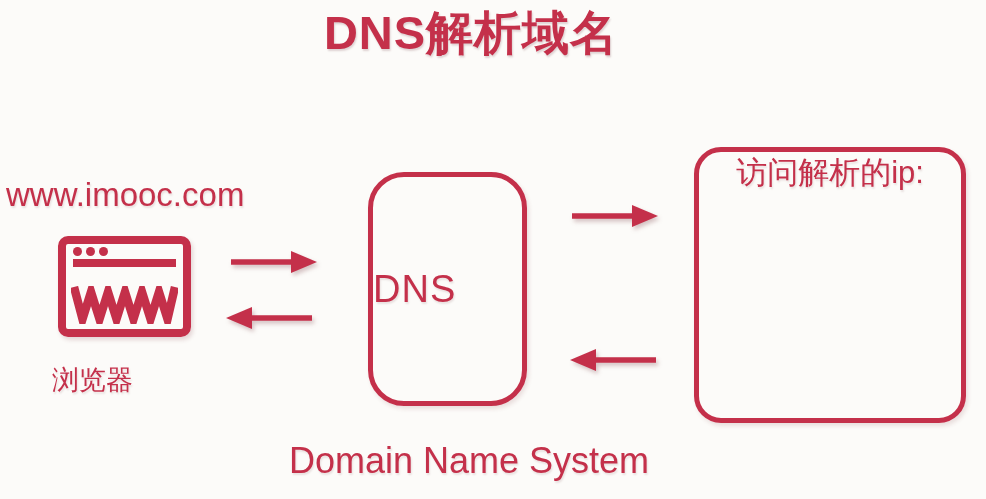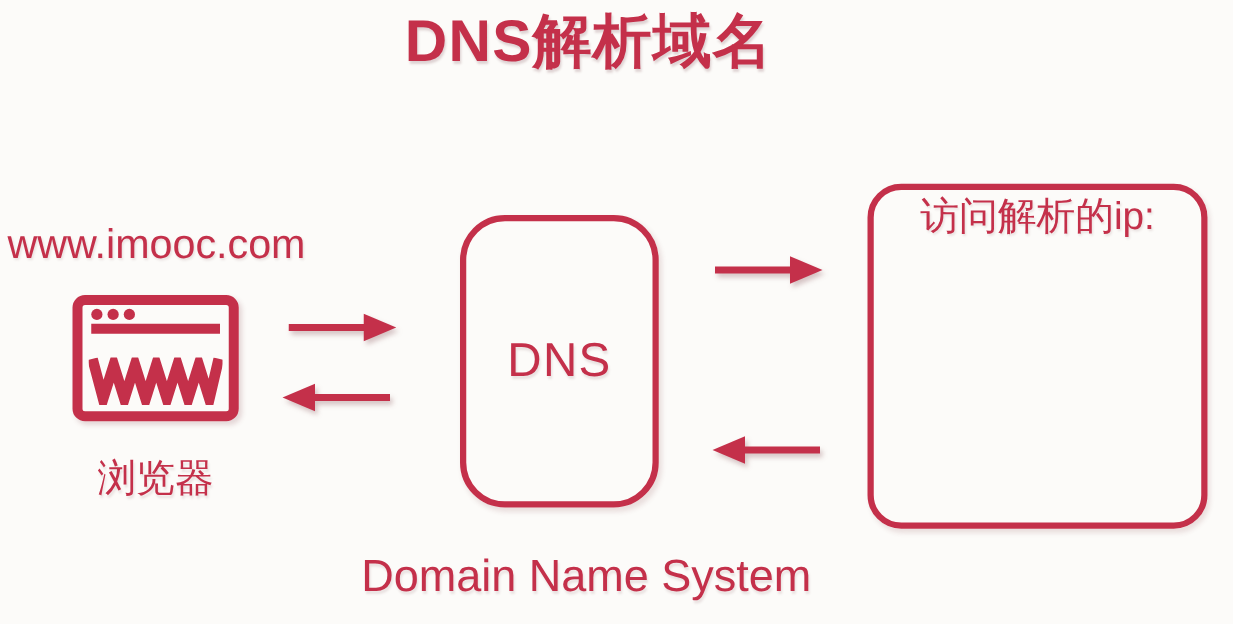--- a/index.html
+++ b/index.html
@@ -62,33 +62,33 @@
     background: currentColor;
   }
   .www-zigzag {
     position: absolute;
     left: 5px; top: 42px;
     display: block;
   }
   .browser-caption {
     position: absolute;
     top: 362px; left: 52px; width: 145px;
-    text-align: center;
-    font-size: 31px;
+    text-align: left;
+    font-size: 27px;
     white-space: nowrap;
     text-shadow: 1px 2px 2px rgba(90,30,40,0.12);
   }
   
   .dns-box {
     position: absolute;
     left: 368px; top: 172px;
     width: 159px; height: 234px;
     border: 5px solid var(--accent);
     border-radius: 36px;
-    display: flex; align-items: center; justify-content: center;
+    display: flex; align-items: center; 
     box-shadow: 2px 3px 4px rgba(120,50,60,0.14);
   }
   .dns-box-label {
     font-size: 38px;
     letter-spacing: 1px;
     text-shadow: 1px 2px 2px rgba(90,30,40,0.12);
   }
   .dns-caption {
     position: absolute;
     top: 440px; left: -24px; width: 100%;

